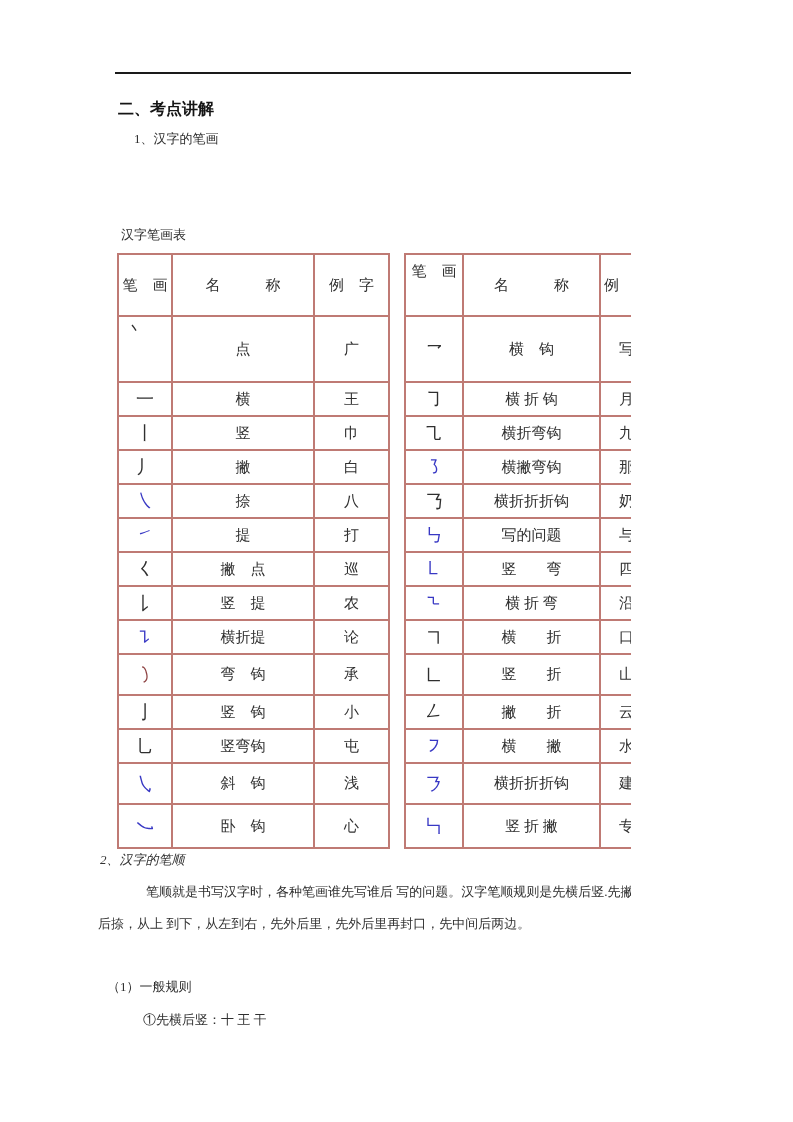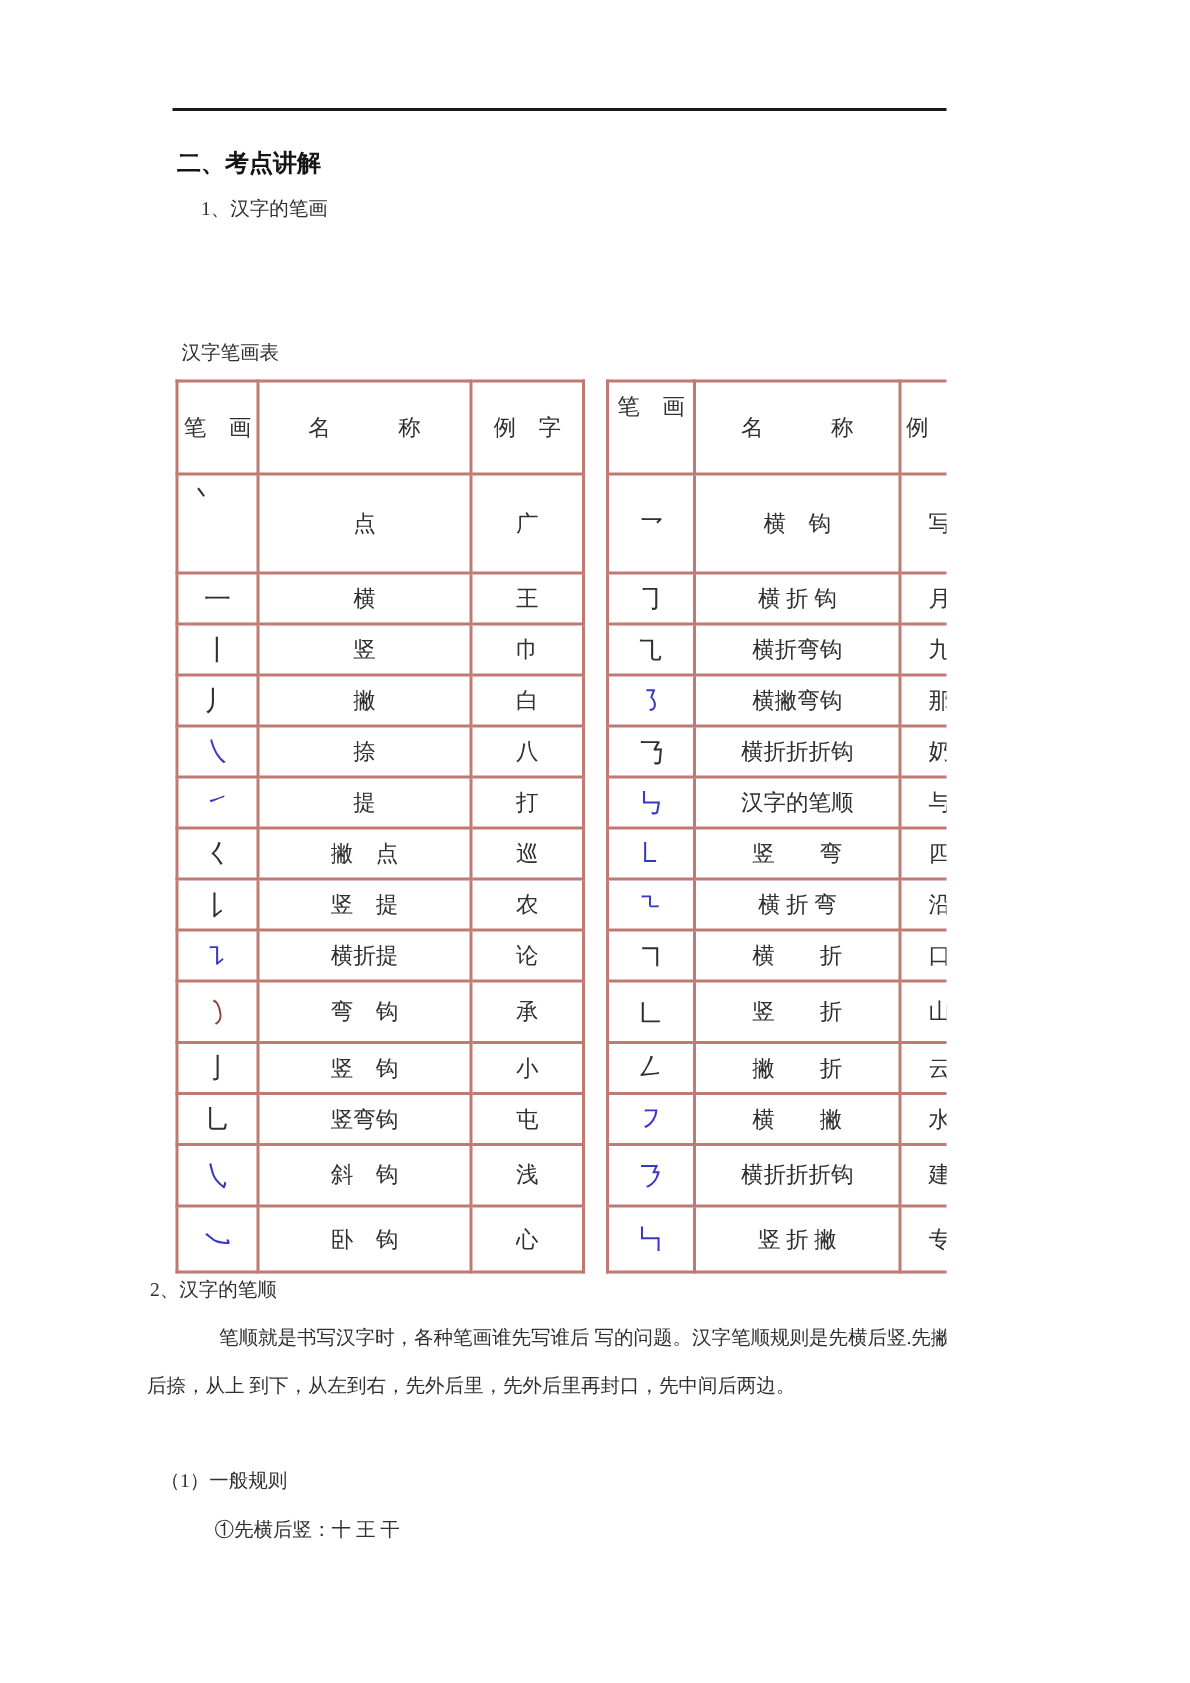--- a/index.html
+++ b/index.html
@@ -173,21 +173,21 @@
           <td>横撇弯钩</td>
           <td>那</td>
         </tr>
         <tr>
           <td class="c-stroke" style="color: rgb(47, 47, 47);">㇡</td>
           <td>横折折折钩</td>
           <td>奶</td>
         </tr>
         <tr>
           <td class="c-stroke" style="color: rgb(56, 56, 196);">㇉</td>
-          <td>汉字的笔顺</td>
+          <td>写的问题</td>
           <td>与</td>
         </tr>
         <tr>
           <td class="c-stroke" style="color: rgb(56, 56, 196);">㇄</td>
           <td>竖　　弯</td>
           <td>四</td>
         </tr>
         <tr>
           <td class="c-stroke" style="color: rgb(56, 56, 196);">㇍</td>
           <td>横 折 弯</td>
@@ -221,21 +221,21 @@
         <tr>
           <td class="c-stroke" style="color: rgb(56, 56, 196);">㇞</td>
           <td>竖 折 撇</td>
           <td>专</td>
         </tr>
       </tbody>
     </table>
 
   </div>
 
-  <div class="abs bodytext" style="left:100px; top:851px;">2、汉字的笔顺</div>
+  <div class="abs bodytext" style="left:100px; top:851px;font-style:italic;">2、汉字的笔顺</div>
   <div class="abs bodytext" style="left:98px; top:915px;">后捺，从上 到下，从左到右，先外后里，先外后里再封口，先中间后两边。</div>
   <div class="abs bodytext" style="left:146px; top:883px;">笔顺就是书写汉字时，各种笔画谁先写谁后 写的问题。汉字笔顺规则是先横后竖.先撇</div>
 
   <div class="abs bodytext" style="left:107px; top:978px;">（1）一般规则</div>
   <div class="abs bodytext" style="left:143px; top:1011px;text-align:right;">①先横后竖：十 王 干</div>
 
 
 </div>
 
 </body></html>

